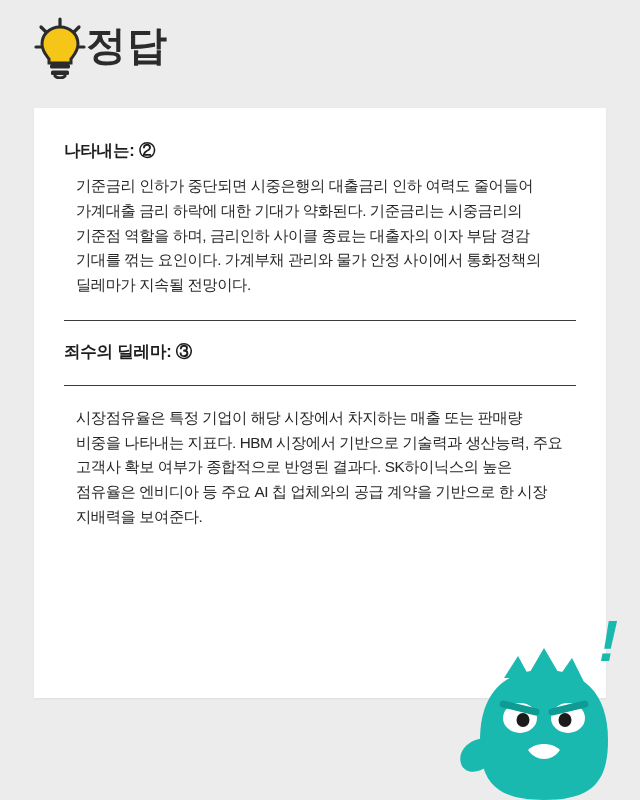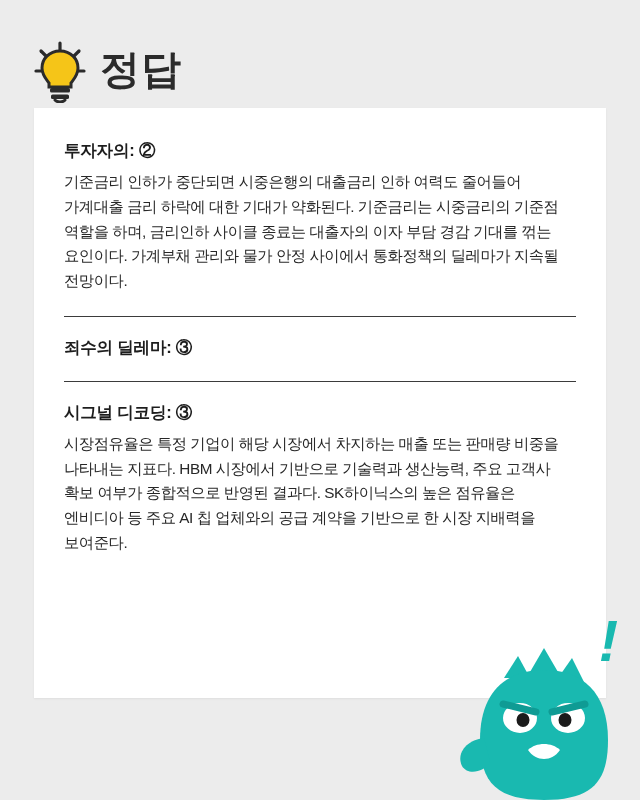--- a/index.html
+++ b/index.html
@@ -17,25 +17,24 @@
 
   .page {
     position: absolute;
     inset: 0;
     background: #ececec;
   }
 
   
   .header {
     position: absolute;
-    top: 40px;
+    top: 16px;
     left: 34px;
     display: flex;
     align-items: center;
-    gap: 14px;
     height: 64px;
     text-align: center;
   }
   .bulb {
     position: relative;
     width: 52px;
     height: 62px;
   }
   .bulb svg { display: block; }
 
@@ -70,21 +69,21 @@
     font-weight: bold;
     color: #1d1d1d;
     margin: 0 0 8px 0;
     letter-spacing: -0.2px;
   }
 
   .qa-body {
     font-size: 15.3px;
     line-height: 1.62;
     color: #272727;
-    margin: 0;
+    margin: 12px;
     letter-spacing: -0.45px;
     word-break: keep-all;
   }
 
   .divider {
     border: 0;
     border-top: 1.5px solid #3b3b3b;
     margin: 22px 0 20px 0;
     width: 100%;
   }
@@ -133,34 +132,33 @@
         <path d="M21 59 C22.5 61.5 29.5 61.5 31 59" stroke="#2b2b2b" stroke-width="3" fill="none" stroke-linecap="round"></path>
       </svg>
     </span>
     <div class="header-title">정답</div>
   </div>
 
   <div class="card">
     <div class="card-inner">
 
       <div class="qa-block">
-        <p class="qa-title">투자자의: ②</p>
+        <p class="qa-title">나타내는: ②</p>
         <p class="qa-body">기준금리 인하가 중단되면 시중은행의 대출금리 인하 여력도 줄어들어 가계대출 금리 하락에 대한 기대가 약화된다. 기준금리는 시중금리의 기준점 역할을 하며, 금리인하 사이클 종료는 대출자의 이자 부담 경감 기대를 꺾는 요인이다. 가계부채 관리와 물가 안정 사이에서 통화정책의 딜레마가 지속될 전망이다.</p>
       </div>
 
       <hr class="divider">
 
       <div class="qa-block">
         <p class="qa-title">죄수의 딜레마: ③</p>
       </div>
 
       <hr class="divider">
 
       <div class="qa-block">
-        <p class="qa-title">시그널 디코딩: ③</p>
         <p class="qa-body">시장점유율은 특정 기업이 해당 시장에서 차지하는 매출 또는 판매량 비중을 나타내는 지표다. HBM 시장에서 기반으로 기술력과 생산능력, 주요 고객사 확보 여부가 종합적으로 반영된 결과다. SK하이닉스의 높은 점유율은 엔비디아 등 주요 AI 칩 업체와의 공급 계약을 기반으로 한 시장 지배력을 보여준다.</p>
       </div>
 
     </div>
   </div>
 
   <div class="exclaim">!</div>
   <div class="mascot">
     <svg width="190" height="180" viewBox="0 0 190 180" xmlns="http://www.w3.org/2000/svg">
 

